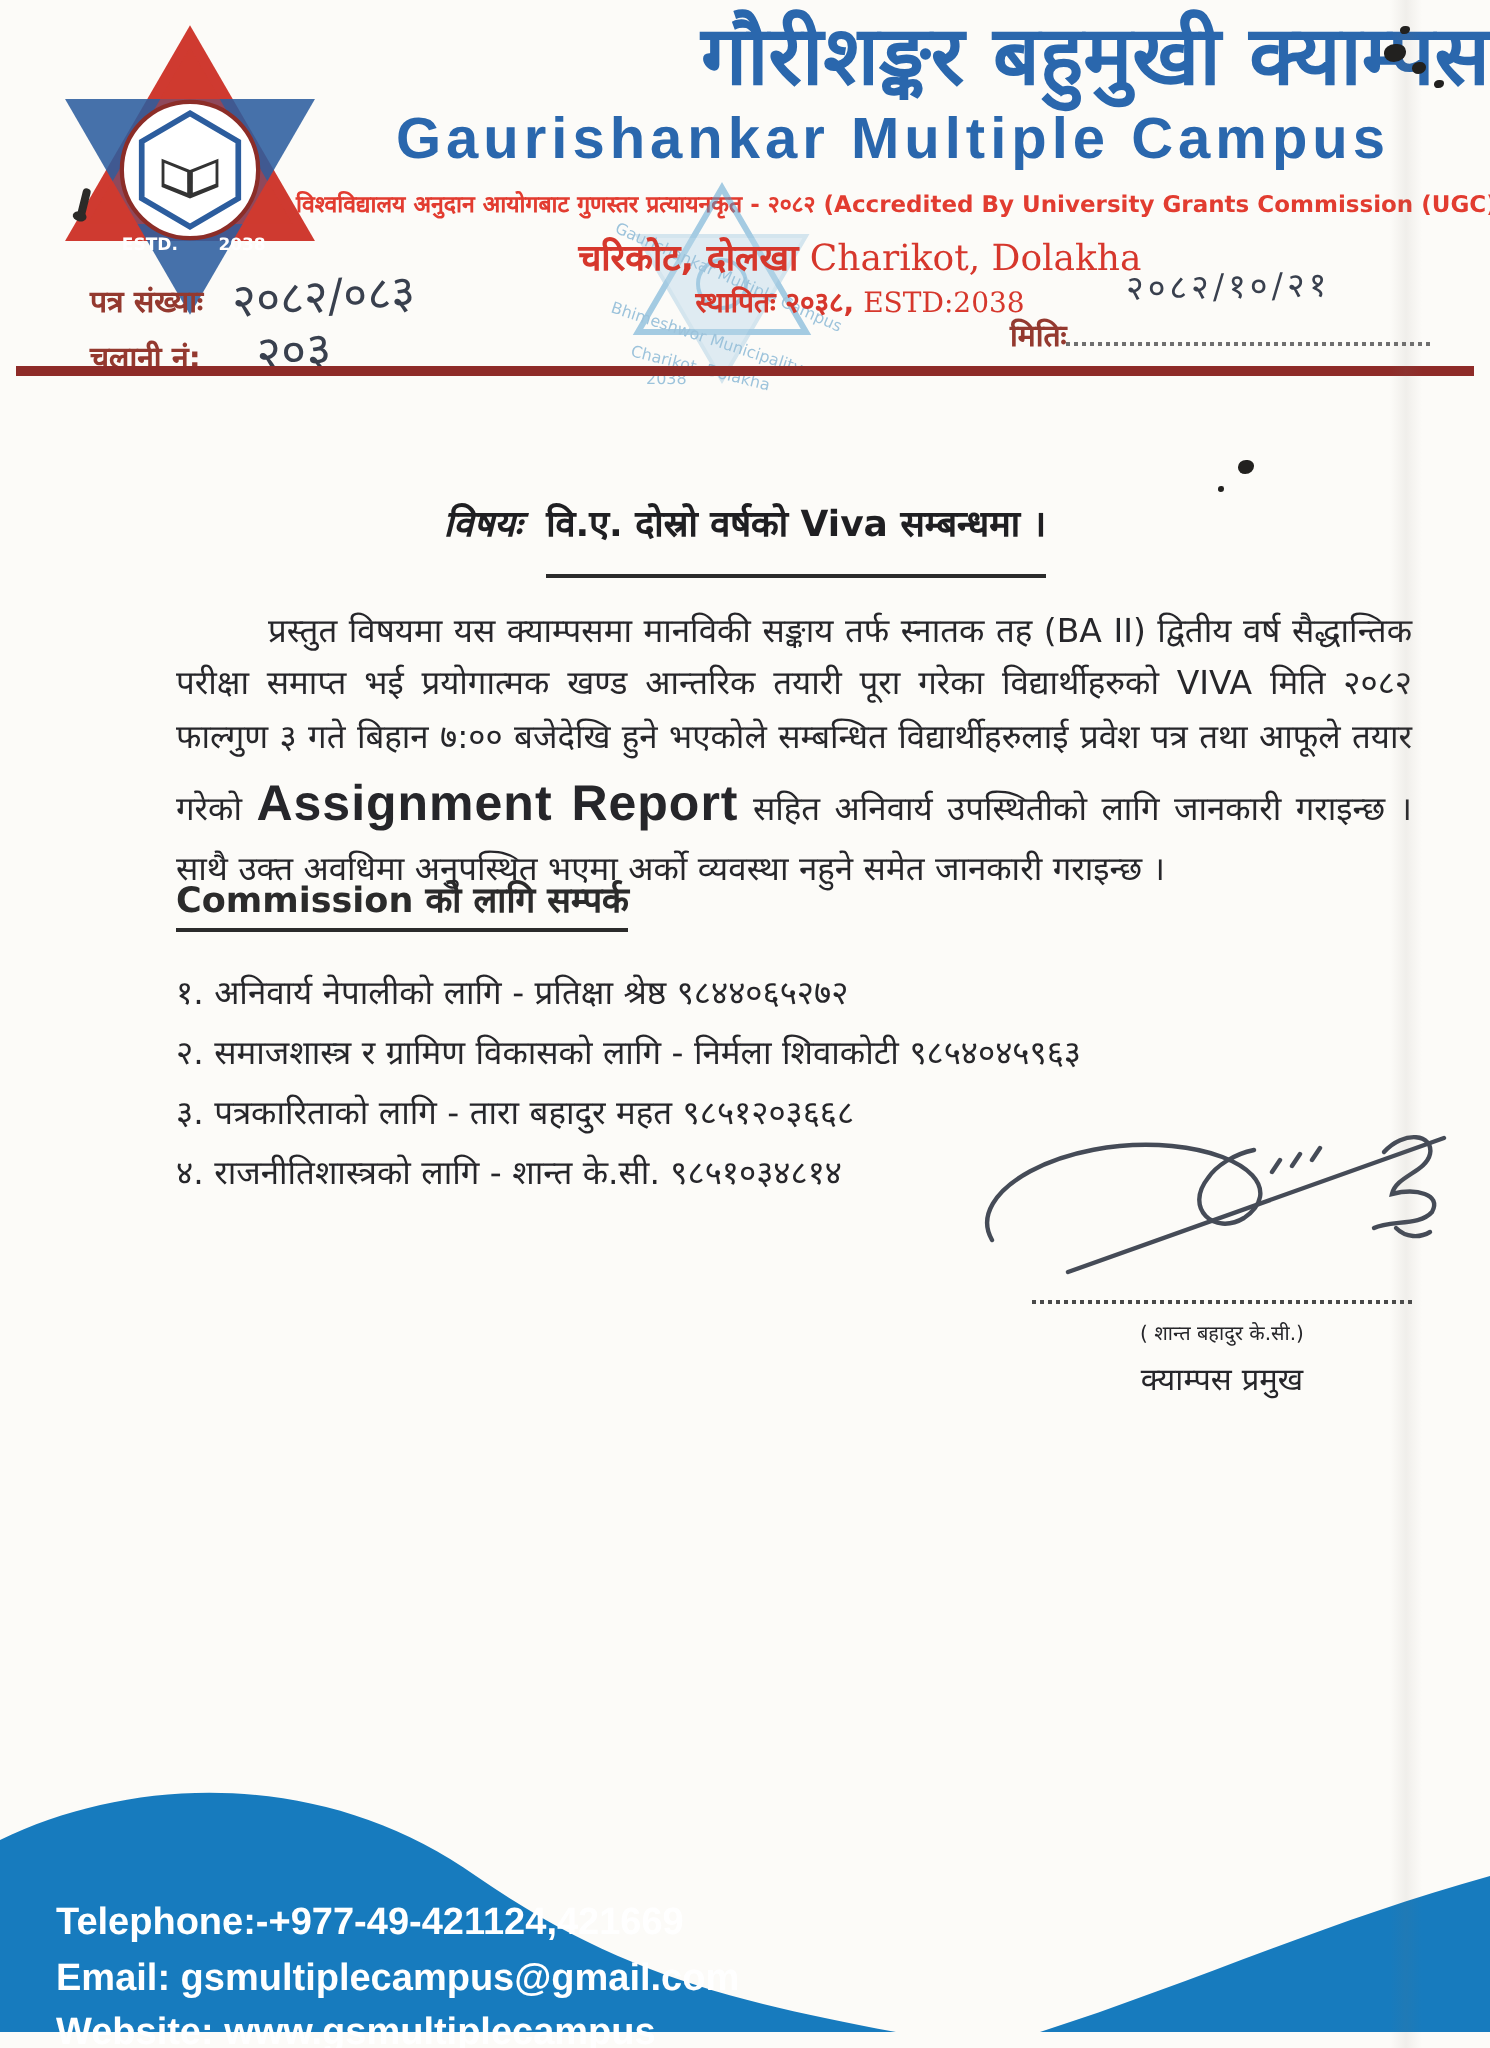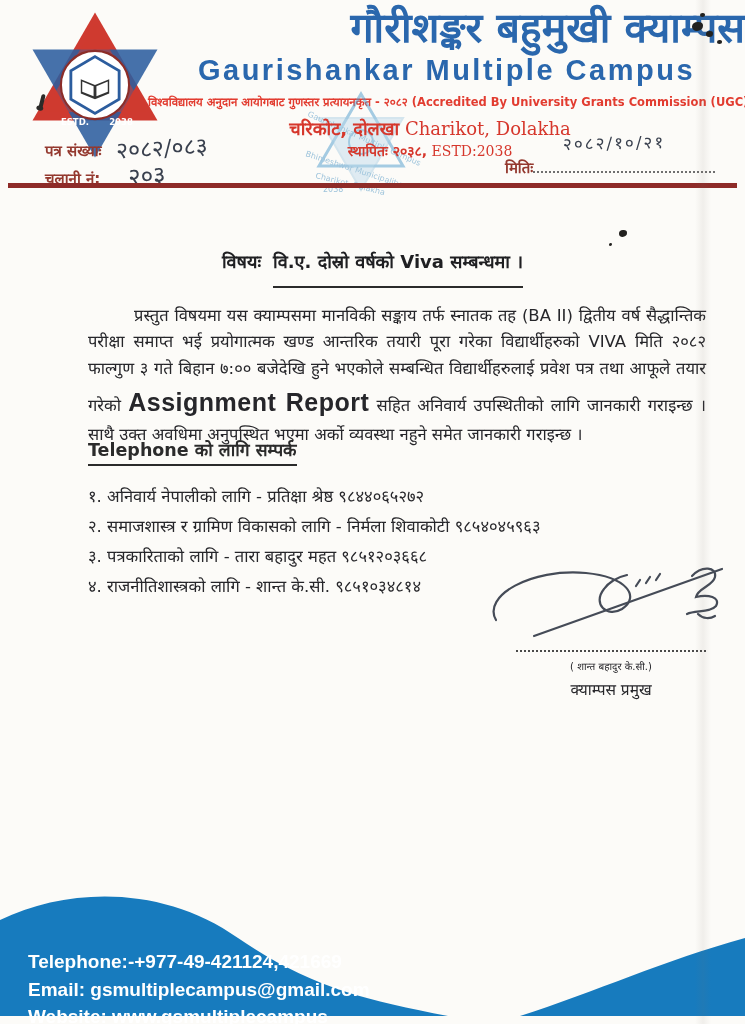--- a/index.html
+++ b/index.html
@@ -31,21 +31,21 @@
   .hand-ref{font-size:23px; transform:rotate(-3deg); margin-left:14px;}
   .hand-chalani{font-size:24px; transform:rotate(-4deg); margin-left:28px;}
   .hand-date{position:absolute; left:563px; top:131px; font-size:17px; letter-spacing:2px;
              transform:rotate(-1deg); color:#39404e; font-family:"DejaVu Serif",serif;}
   .miti{position:absolute; left:505px; top:157px; font-size:15px; font-weight:bold; color:#94392f;}
   .miti .leader{display:inline-block; width:182px; border-bottom:2px dotted #6f6f6f; height:14px;}
   .rule{position:absolute; left:8px; top:183px; width:729px; height:5px; background:#8e2b28;}
   
   .subject{position:absolute; left:0; top:249px; width:100%; text-align:center;
            font-size:18px; color:#1f1f22;}
-  .subject .lbl{font-weight:600; margin-right:12px;}
+  .subject .lbl{font-weight:600; margin-right:12px;font-style:italic;}
   .subject .txt{font-weight:bold; border-bottom:2px solid #2b2b2b; padding-bottom:14px;}
   
   .para{position:absolute; left:88px; top:303px; width:618px; font-size:16.5px;
         line-height:1.6; text-align:justify; text-indent:46px; color:#26262a;}
   .latin-term{font-family:"Liberation Sans",sans-serif; font-weight:600; font-size:25px; letter-spacing:.5px;}
   .contact-heading{position:absolute; left:88px; top:437px; font-size:17.5px; font-weight:bold;
         color:#2b2b2b; border-bottom:2.5px solid #2b2b2b; padding-bottom:3px;}
   .contacts{position:absolute; left:88px; top:484px; margin:0; padding:0; list-style:none;
         font-size:16.5px; color:#26262a;}
   .contacts li{margin-bottom:7px;}
@@ -133,21 +133,21 @@
   <div class="rule"></div>
 
   <div class="subject">
     <span class="lbl">विषयः</span><span class="txt">वि.ए. दोस्रो वर्षको Viva सम्बन्धमा ।</span>
   </div>
 
   <div class="para">
     <span>प्रस्तुत विषयमा यस क्याम्पसमा मानविकी सङ्काय तर्फ स्नातक तह (BA II) द्वितीय वर्ष सैद्धान्तिक परीक्षा समाप्त भई प्रयोगात्मक खण्ड आन्तरिक तयारी पूरा गरेका विद्यार्थीहरुको VIVA मिति २०८२ फाल्गुण ३ गते बिहान ७:०० बजेदेखि हुने भएकोले सम्बन्धित विद्यार्थीहरुलाई प्रवेश पत्र तथा आफूले तयार गरेको </span><span class="latin-term">Assignment Report</span><span> सहित अनिवार्य उपस्थितीको लागि जानकारी गराइन्छ ।  साथै उक्त अवधिमा अनुपस्थित भएमा अर्को व्यवस्था नहुने समेत जानकारी गराइन्छ ।</span>
   </div>
 
-  <div class="contact-heading">Telephone को लागि सम्पर्क</div>
+  <div class="contact-heading">Commission को लागि सम्पर्क</div>
 
   <ul class="contacts">
     <li>१. अनिवार्य नेपालीको लागि - प्रतिक्षा श्रेष्ठ ९८४४०६५२७२</li>
     <li>२. समाजशास्त्र र ग्रामिण विकासको लागि - निर्मला शिवाकोटी ९८५४०४५९६३</li>
     <li>३. पत्रकारिताको लागि - तारा बहादुर महत ९८५१२०३६६८</li>
     <li>४. राजनीतिशास्त्रको लागि - शान्त के.सी. ९८५१०३४८१४</li>
   </ul>
 
   <div class="sig">
     <svg width="250" height="88" viewBox="0 0 250 88">

